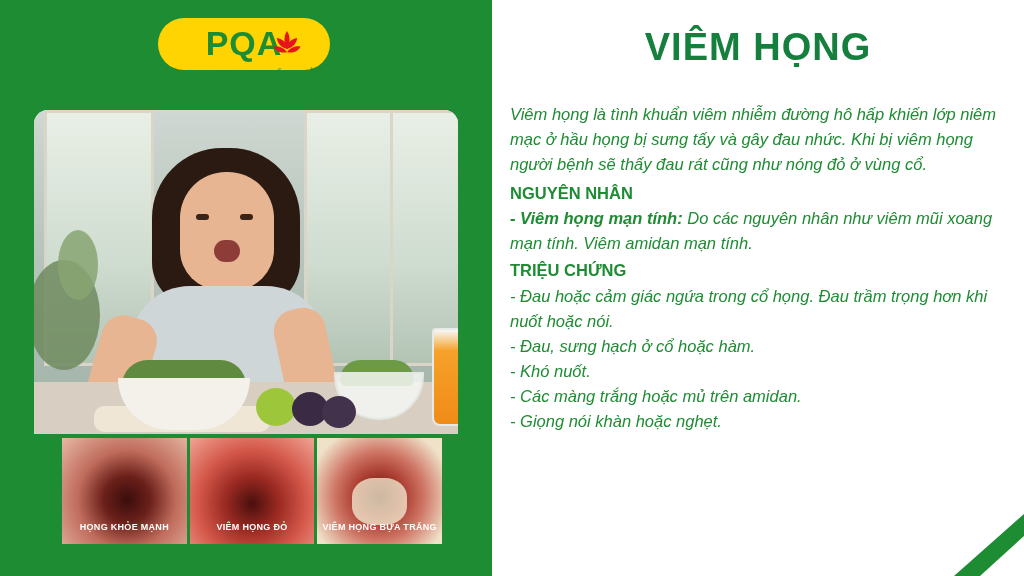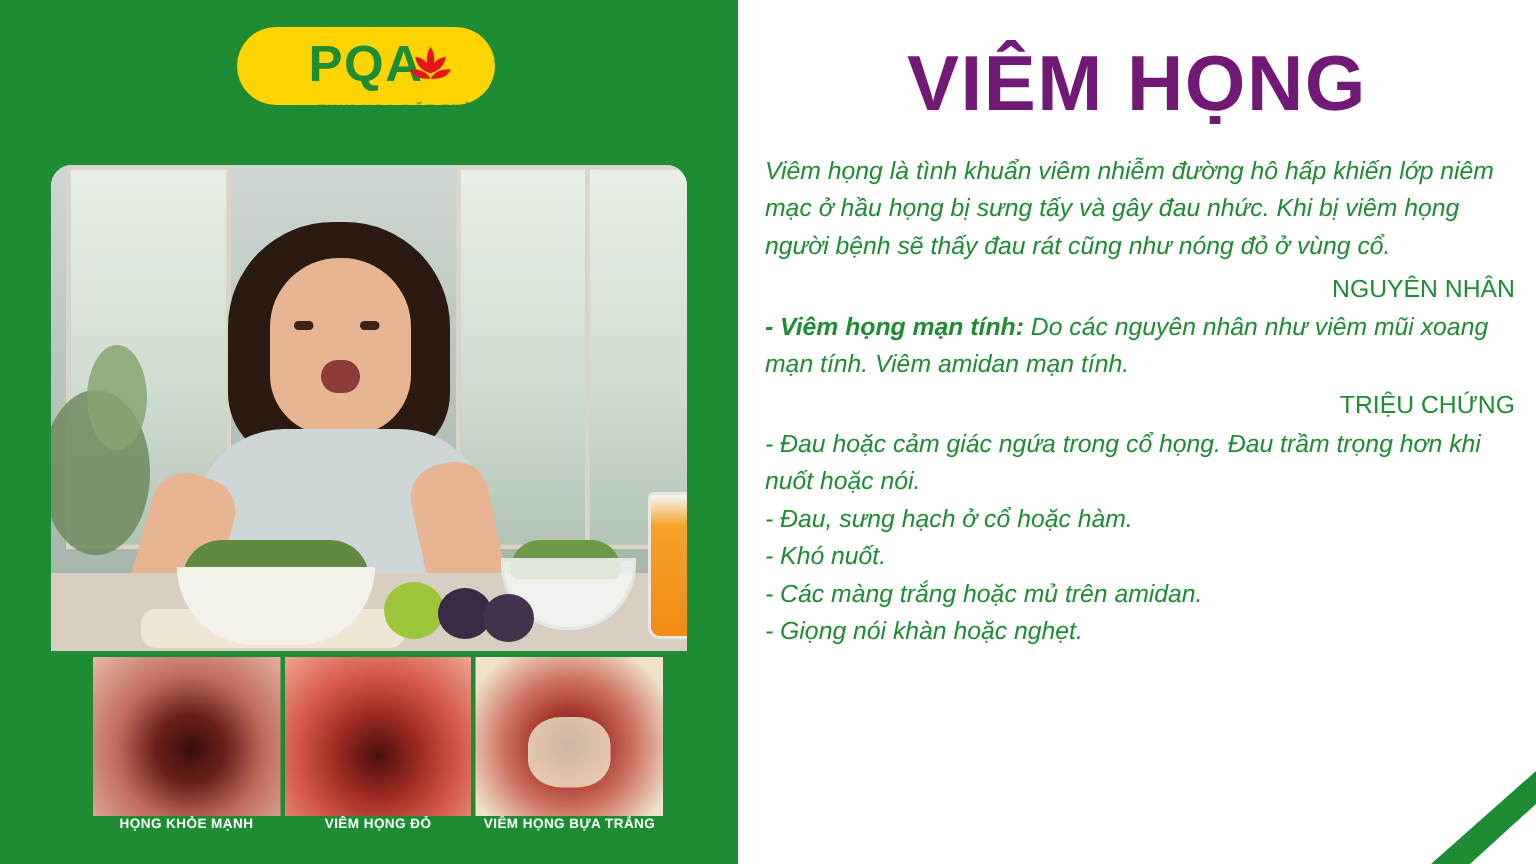--- a/index.html
+++ b/index.html
@@ -261,21 +261,21 @@
     content: "";
     position: absolute;
     left: 28%; top: 38%;
     width: 44%; height: 44%;
     border-radius: 40%;
     background: rgba(245,240,214,.75);
   }
   .throat-labels {
     position: absolute;
     left: 62px;
-    top: 544px;
+    top: 522px;
     width: 380px;
     display: flex;
     gap: 3px;
   }
   .throat-label {
     flex: 1;
     text-align: center;
     color: #ffffff;
     font-size: 9px;
     font-weight: bold;
@@ -290,46 +290,45 @@
     width: 532px;
     height: 576px;
     background: #ffffff;
   }
   .title {
     position: absolute;
     left: 0;
     top: 26px;
     width: 532px;
     text-align: center;
-    font-size: 52px;
+    font-size: 38px;
     font-weight: bold;
-    color: #701a75;
+    color: #15803d;
     letter-spacing: 1px;
     font-family: "Liberation Sans", sans-serif;
   }
   .content {
     position: absolute;
     left: 18px;
     top: 102px;
     width: 500px;
     color: #1e8c33;
     font-style: italic;
     font-size: 16.5px;
     line-height: 1.52;
     font-family: "Liberation Sans", sans-serif;
   }
   .intro {
     margin: 0 0 4px 0;
   }
   .section-heading {
-    font-weight: normal;
+    font-weight: bold;
     font-style: normal;
     margin: 2px 0 0 0;
     font-size: 16.5px;
-    text-align: right;
   }
   .bullet {
     margin: 0;
   }
   .bullet b {
     font-style: italic;
   }
 </style>
 </head>
 <body>

